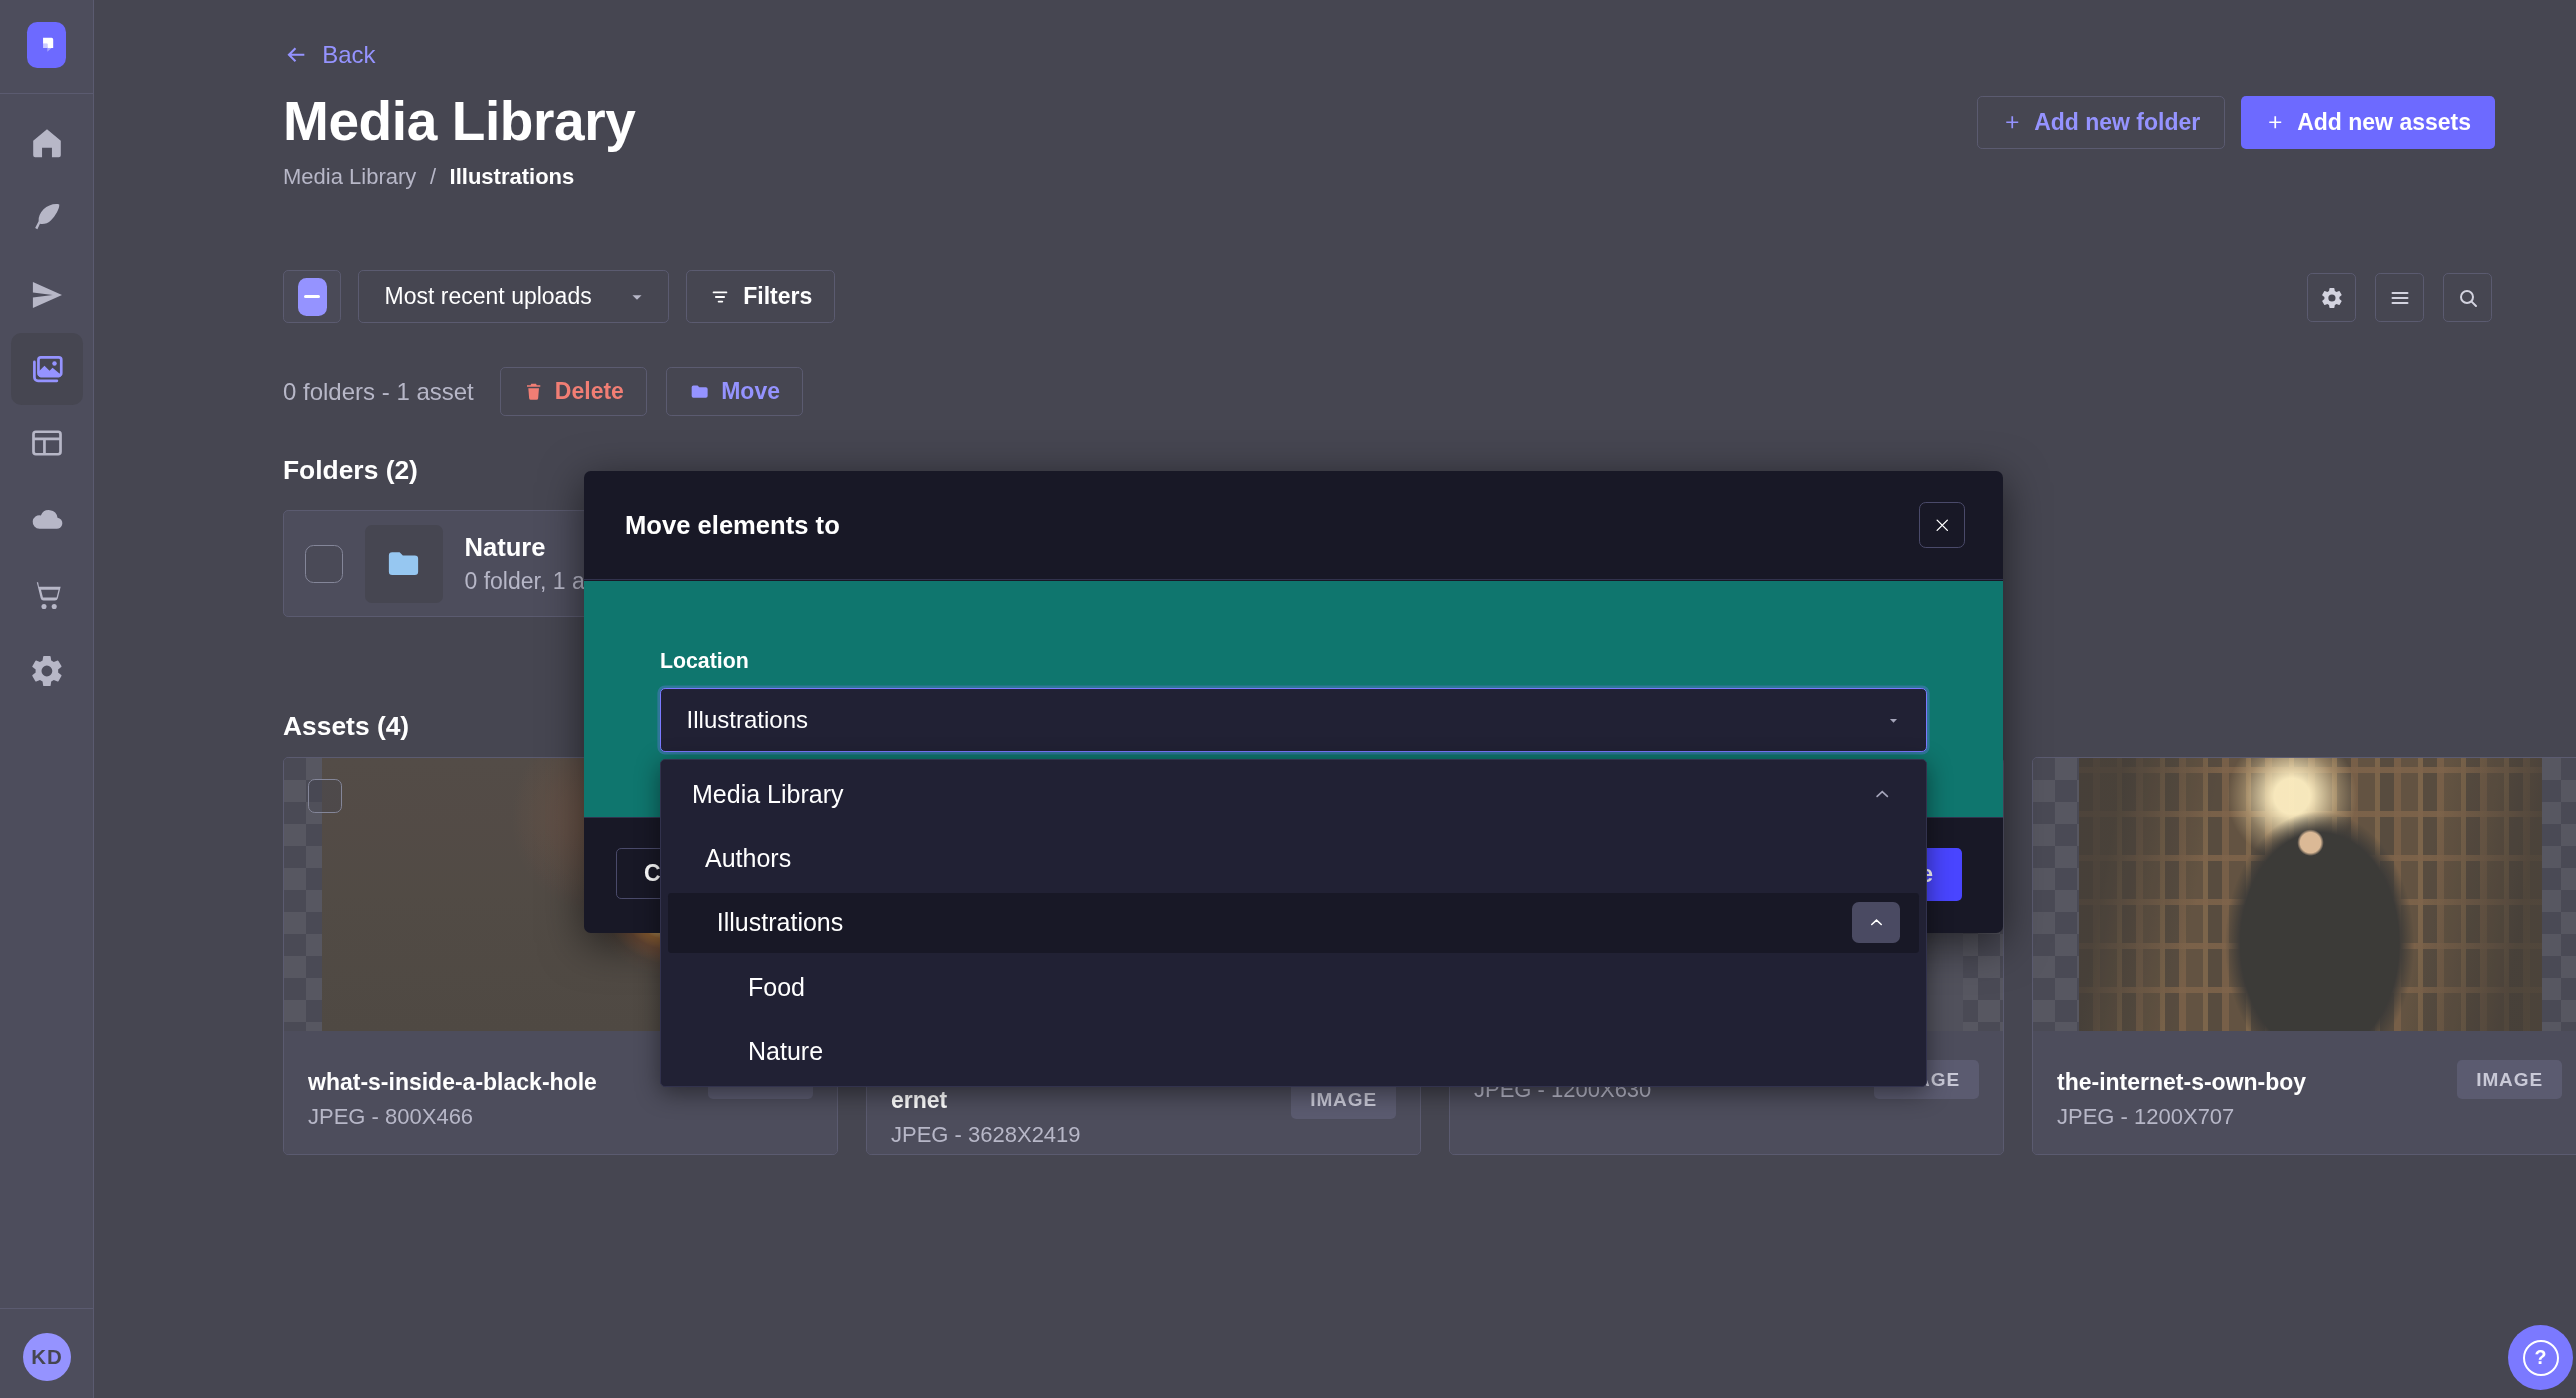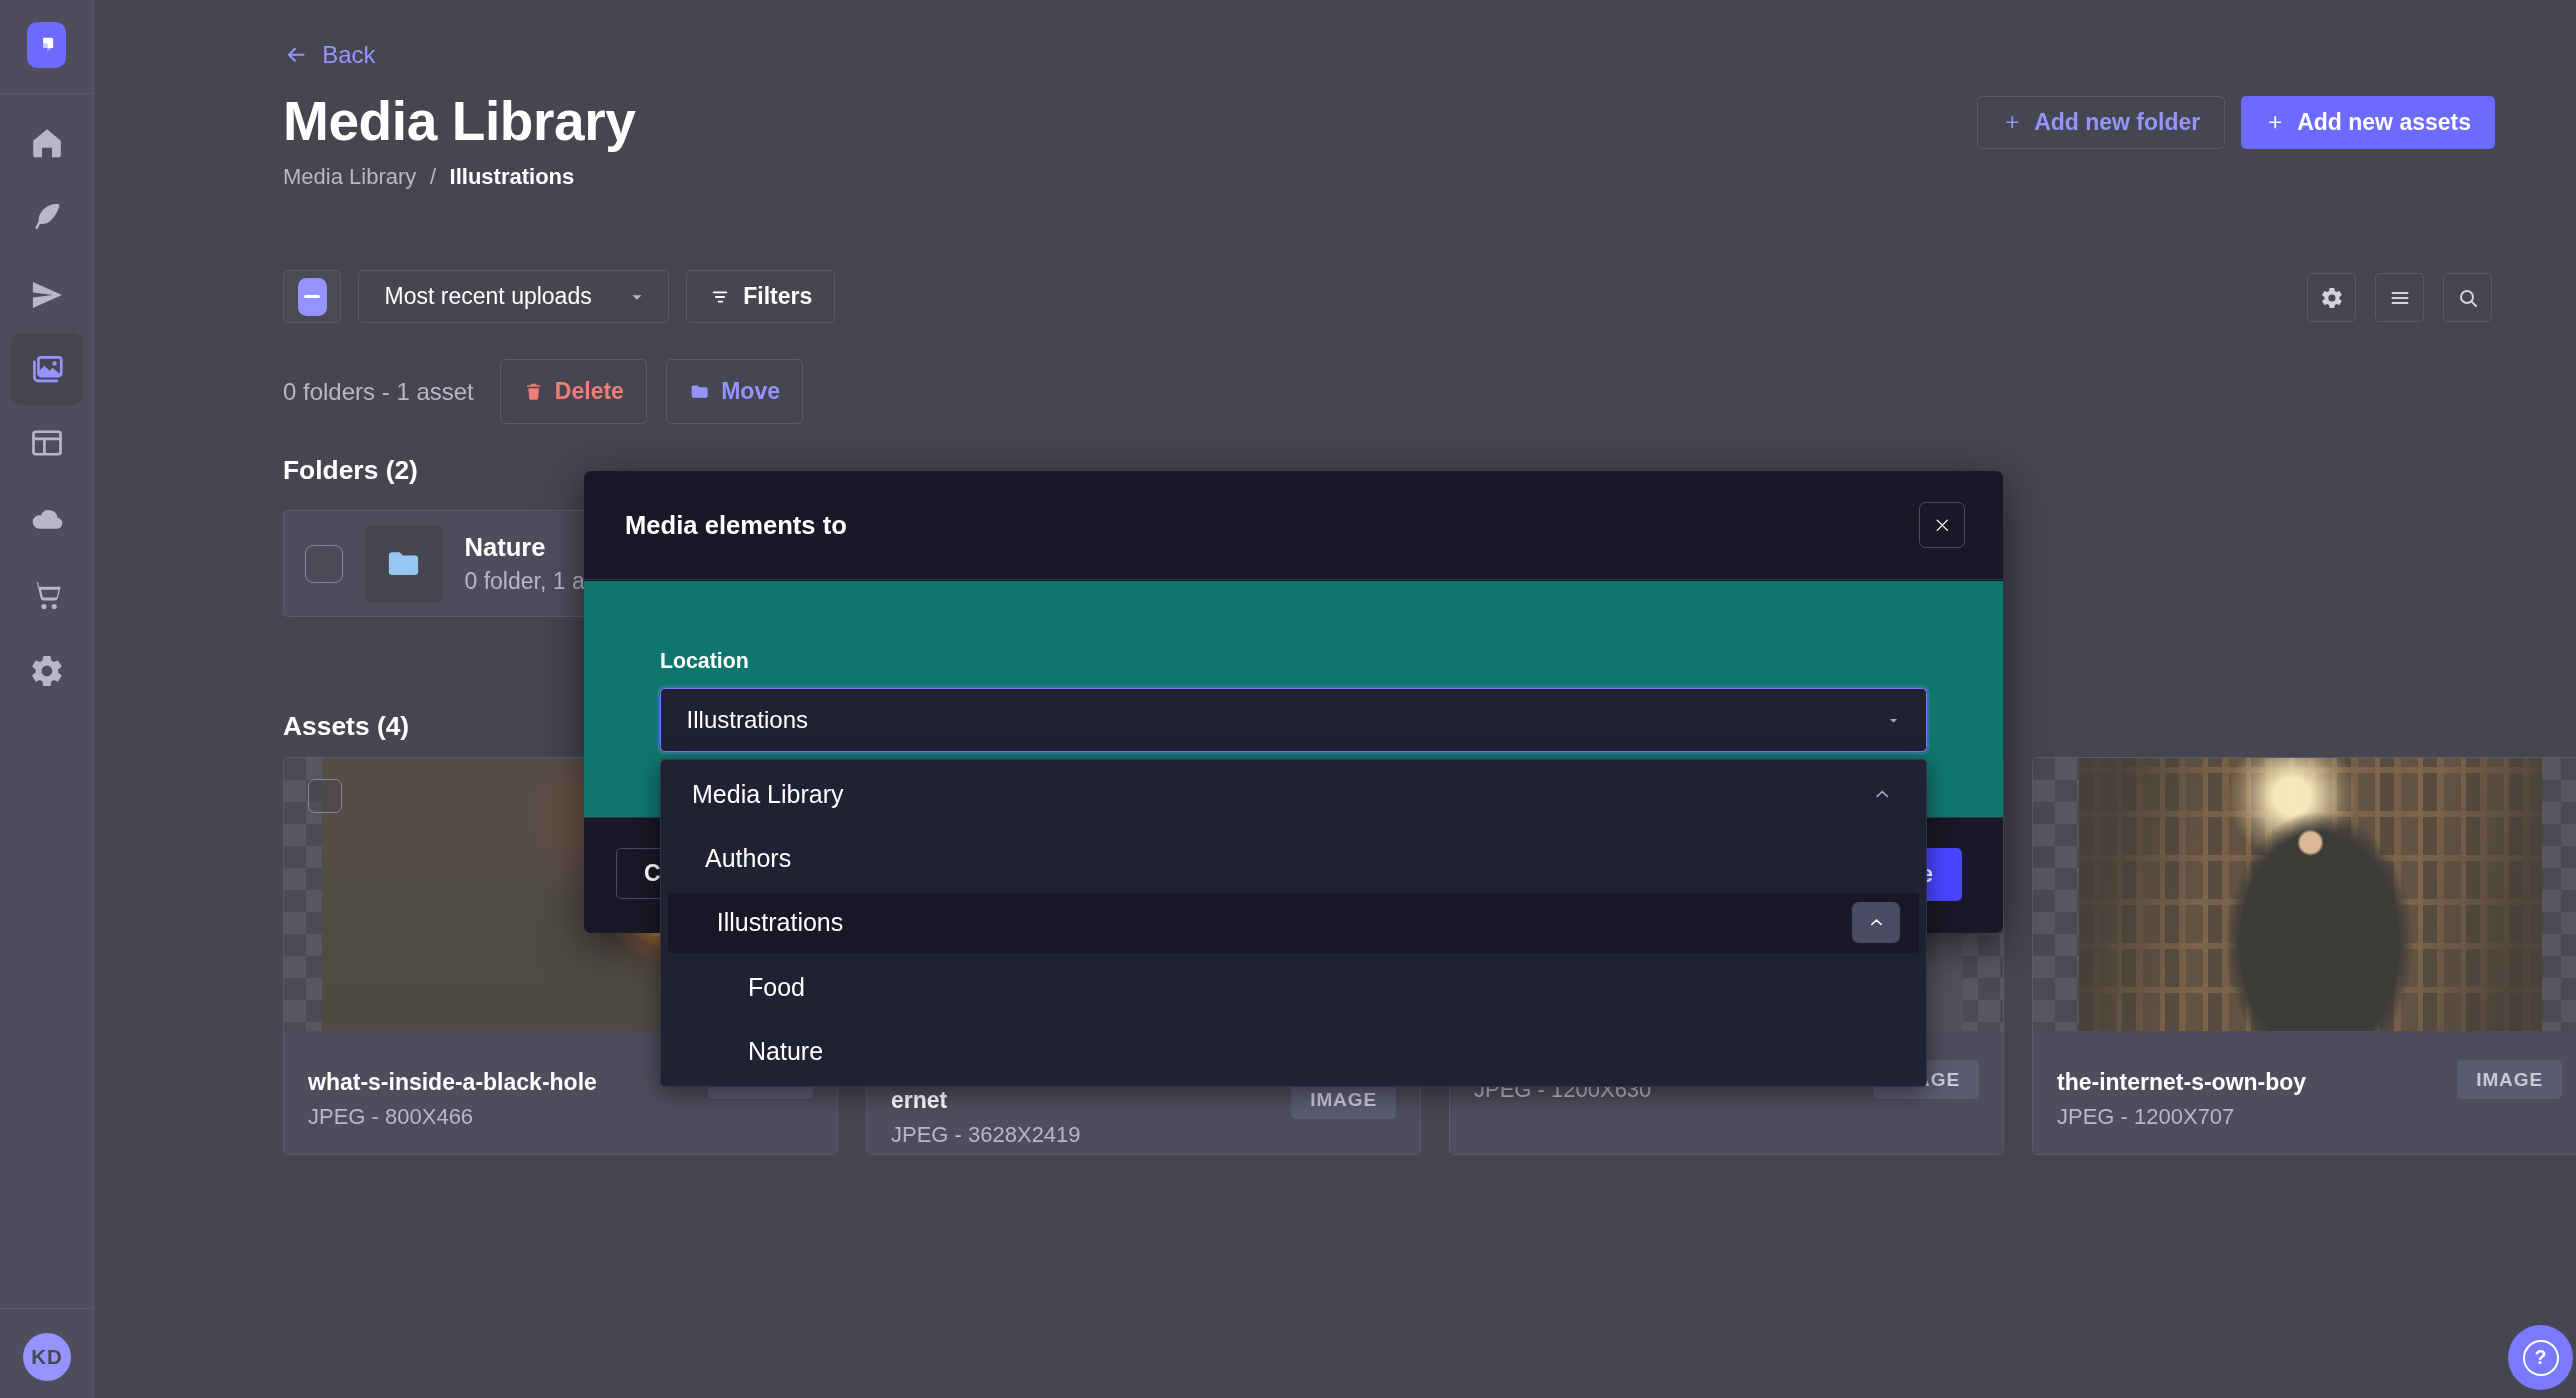--- a/index.html
+++ b/index.html
@@ -45,21 +45,21 @@
   .sortsel svg { width:22px; height:22px; color:#a5a5ba; }
   .ghostbtn { height:53px; border:0.9px solid #32324d; border-radius:5.1px; display:flex; align-items:center; gap:12px; padding:0 22px; font-size:23px; font-weight:600; color:#fff; }
   .ghostbtn svg { width:22px; height:22px; }
   .view-actions { position:absolute; top:273px; right:84px; display:flex; gap:19px; }
   .iconbtn { width:49px; height:49px; border:0.9px solid #32324d; border-radius:5.1px; display:flex; align-items:center; justify-content:center; color:#c8c8d8; }
   .iconbtn svg { width:24px; height:24px; }
 
   
   .bulkrow { position:absolute; left:189px; top:367px; height:49px; display:flex; align-items:center; gap:19px; }
   .bulk-count { font-size:24px; color:#a5a5ba; margin-right:6.8px; }
-  .bulkbtn { height:65px; border:0.9px solid #32324d; border-radius:5.1px; display:flex; align-items:center; gap:11px; padding:4px 22px; font-size:23px; font-weight:600; }
+  .bulkbtn { height:49px; border:0.9px solid #32324d; border-radius:5.1px; display:flex; align-items:center; gap:11px; padding:4px 22px; font-size:23px; font-weight:600; }
   .bulkbtn svg { width:21.3px; height:21.3px; }
   .danger { color:#ee5e52; }
   .accent { color:#7b79ff; }
 
   
   .sec-heading { position:absolute; font-size:26.4px; font-weight:600; color:#fff;text-align:right; }
   .folder-card { position:absolute; left:189px; top:510px; width:555px; height:107px; background:#212134; border:0.9px solid #32324d; border-radius:5.1px; display:flex; align-items:center; padding:0 20.5px; gap:22px; }
   .checkbox { width:38px; height:38px; border:0.9px solid #666880; border-radius:8.5px; background:rgba(24,24,38,.4); flex:none; }
   .folder-iconbox { width:78px; height:78px; border-radius:6.8px; background:#181826; display:flex; align-items:center; justify-content:center; flex:none; }
   .folder-iconbox svg { width:39px; height:39px; color:#7cb9ee; }
@@ -346,21 +346,21 @@
       </div>
     </div>
 
   </div>
 </div>
 
 <div class="overlay"></div>
 
 <div class="modal">
   <div class="modal-header">
-    <span class="modal-title">Media elements to</span>
+    <span class="modal-title">Move elements to</span>
     <button class="modal-close">
       <svg viewBox="0 0 24 24" fill="none" stroke="currentColor" stroke-width="1.6" stroke-linecap="round">
           <path d="M6 6l12 12M18 6L6 18"></path>
         </svg>
     </button>
   </div>
   <div class="modal-body">
     <label class="loc-label">Location</label>
     <button class="combobox">
       <span>Illustrations</span>

